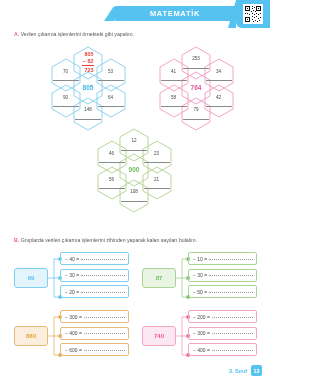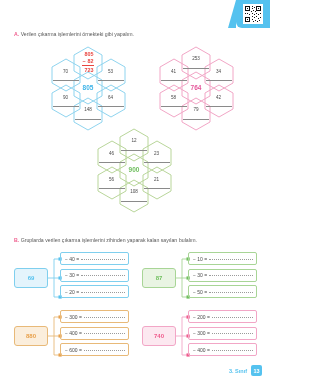--- a/index.html
+++ b/index.html
@@ -119,20 +119,23 @@
   .footer-badge{
     width:11px;height:11px;border-radius:2px;background:#55c2ef;
     color:#fff;font-size:5.5px;font-weight:bold;
     display:flex;align-items:center;justify-content:center;
   }
 </style>
 </head>
 <body>
 
 <div class="header">
+  <div class="header-band">
+    <span class="header-title">MATEMATİK</span>
+  </div>
   <div class="header-tab">
     <div class="qr">
       <svg width="18" height="18" viewBox="0 0 18 18">
         <rect width="18" height="18" fill="#fff"></rect>
         <g fill="#111">
           <rect x="1" y="1" width="5" height="5"></rect>
             <rect x="2" y="2" width="3" height="3" fill="#fff"></rect>
             <rect x="3" y="3" width="1" height="1"></rect>
           <rect x="12" y="1" width="5" height="5"></rect>
             <rect x="13" y="2" width="3" height="3" fill="#fff"></rect>

